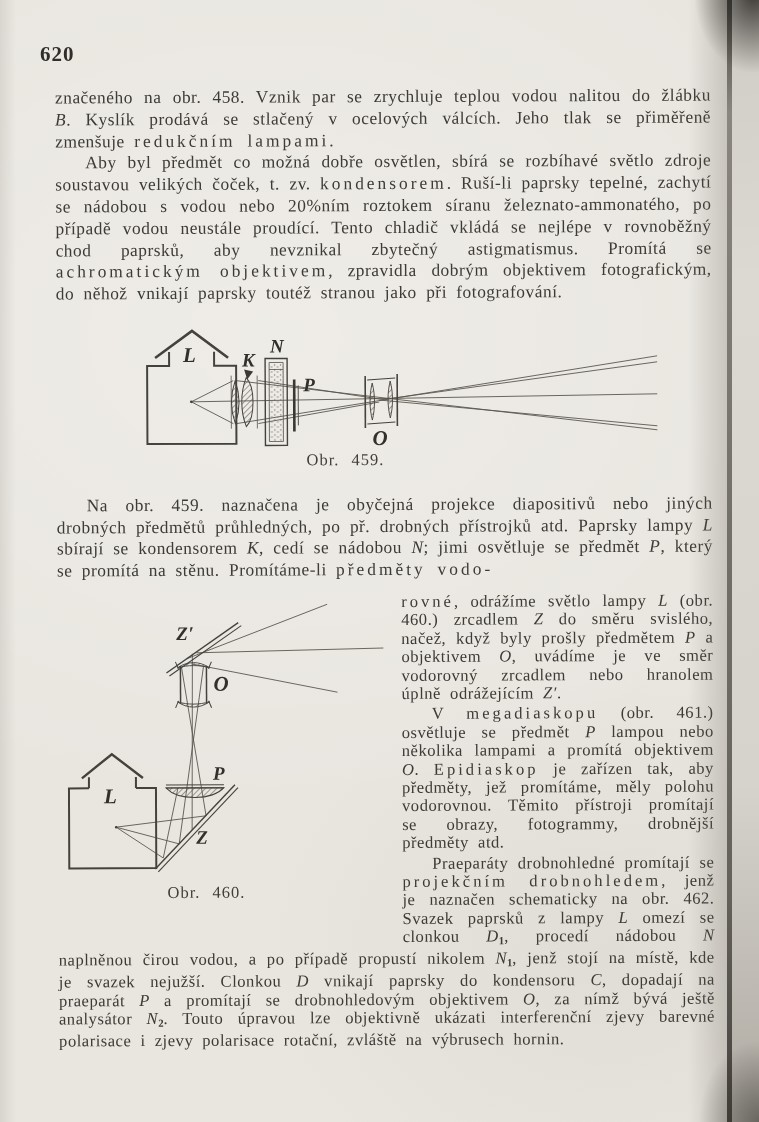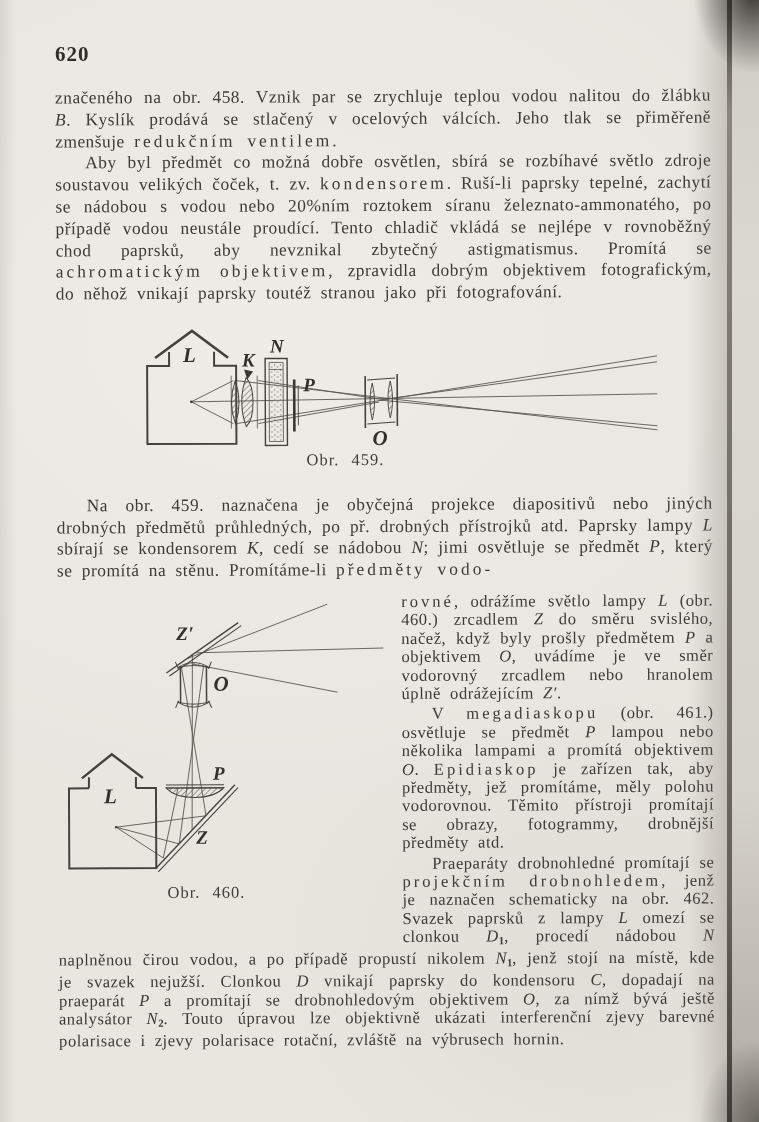--- a/index.html
+++ b/index.html
@@ -24,21 +24,21 @@
   .edge-right-line{position:absolute;left:727px;top:0;width:5px;height:100%;
     background:linear-gradient(to bottom,#46443f,#8a867e 10%,#74706a 45%,#64615b 80%,#45423d);}
   .edge-outer{position:absolute;left:732px;top:0;width:27px;height:100%;
     background:linear-gradient(to bottom,#cfccc5,#dcd9d2 25%,#d6d3cc 70%,#aeaaa2);}
   .corner-tr{position:absolute;left:695px;top:-14px;width:64px;height:86px;
     background:radial-gradient(ellipse at 92% 8%, rgba(38,36,32,0.88), rgba(38,36,32,0) 72%);}
   .corner-br{position:absolute;left:700px;top:1042px;width:59px;height:80px;
     background:radial-gradient(ellipse at 100% 100%, rgba(48,45,40,0.55), rgba(48,45,40,0) 72%);}
 
   .page-number{
-    position:absolute;left:55px;top:42px;
+    position:absolute;left:40px;top:42px;
     font-size:21px;font-weight:bold;letter-spacing:1px;color:#302e2a;
   }
   .content{
     position:absolute;left:57px;top:86px;width:656px;
     font-size:17.4px;line-height:21.8px;letter-spacing:0.5px;word-spacing:4.5px;
     text-align:justify;transform:rotate(-0.25deg);
   }
   p.para{margin:0;}
   .indent{text-indent:30px;}
   .mt1{margin-top:17px;}
@@ -65,21 +65,21 @@
 </style>
 </head>
 <body>
 
 <div class="page">
 
   <div class="page-number">620</div>
 
   <div class="content">
 
-    <p class="para"><span class="seg-n">značeného na obr. 458. Vznik par se zrychluje teplou vodou nalitou do žlábku </span><span class="seg-it">B</span><span class="seg-n">. Kyslík prodává se stlačený v ocelových válcích. Jeho tlak se přiměřeně zmenšuje </span><span class="seg-sp">redukčním ventilem</span><span class="seg-n">.</span></p>
+    <p class="para"><span class="seg-n">značeného na obr. 458. Vznik par se zrychluje teplou vodou nalitou do žlábku </span><span class="seg-it">B</span><span class="seg-n">. Kyslík prodává se stlačený v ocelových válcích. Jeho tlak se přiměřeně zmenšuje </span><span class="seg-sp">redukčním lampami</span><span class="seg-n">.</span></p>
 
     <p class="para indent mt1"><span class="seg-n">Aby byl předmět co možná dobře osvětlen, sbírá se rozbíhavé světlo zdroje soustavou velikých čoček, t. zv. </span><span class="seg-sp">kondensorem</span><span class="seg-n">. Ruší-li paprsky tepelné, zachytí se nádobou s vodou nebo 20%ním roztokem síranu železnato-ammonatého, po případě vodou neustále proudící. Tento chladič vkládá se nejlépe v rovnoběžný chod paprsků, aby nevznikal zbytečný astigmatismus. Promítá se </span><span class="seg-sp">achromatickým objektivem</span><span class="seg-n">, zpravidla dobrým objektivem fotografickým, do něhož vnikají paprsky toutéž stranou jako při fotografování.</span></p>
 
     <figure class="fig459">
       <svg width="540" height="126" viewBox="0 0 540 126">
         <defs>
           <pattern id="hatchA" patternUnits="userSpaceOnUse" width="4" height="4" patternTransform="rotate(45)">
             <line x1="0" y1="0" x2="0" y2="4" stroke="#55524c" stroke-width="1.1"></line>
           </pattern>
           <pattern id="stipA" patternUnits="userSpaceOnUse" width="6" height="5">

